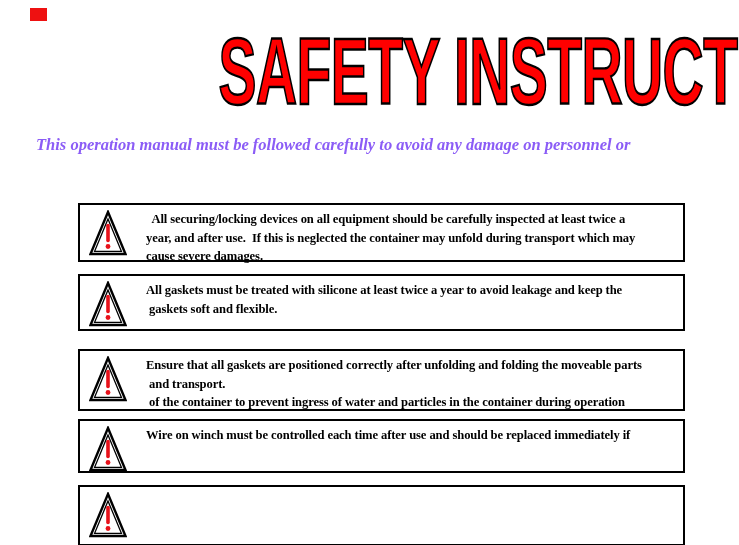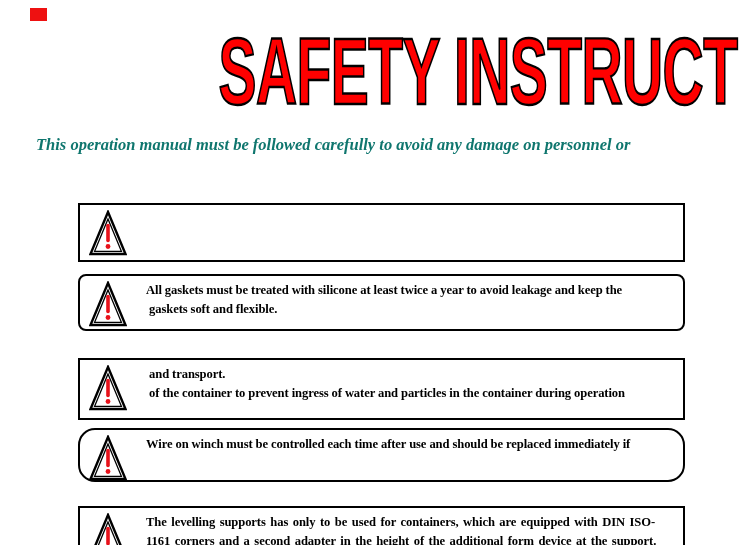--- a/index.html
+++ b/index.html
@@ -33,43 +33,43 @@
     color: #ff0000;
     -webkit-text-stroke: 2.4px #000000;
     transform: scaleX(0.60);
     transform-origin: 50% 50%;
     white-space: pre;
   }
 
   
   .intro {
     position: absolute; left: 36px; top: 134px;
-    color: #0f766e;
+    color: #8b5cf6;
     font-weight: bold;
     font-style: italic;
     font-size: 16.5px;
     line-height: 22px;
   }
   .intro-line { white-space: pre; }
 
   
   .warning-list { position: absolute; left: 78px; top: 203px; width: 607px; }
   .warn-box {
     box-sizing: border-box;
     width: 607px;
     border: 2px solid #000000;
     display: flex;
     align-items: flex-start;
     padding: 4px 8px 0 9px;
     background: #ffffff;
   }
   .warn-0 { height: 59px; margin-bottom: 12px; }
-  .warn-1 { height: 57px; margin-bottom: 27px; border-radius: 8px; }
+  .warn-1 { height: 57px; margin-bottom: 18px; }
   .warn-2 { height: 62px; margin-bottom: 8px;  }
-  .warn-3 { height: 54px; margin-bottom: 24px; border-radius: 17px; }
+  .warn-3 { height: 54px; margin-bottom: 12px; }
   .warn-4 { height: 61px; }
   .warn-icon { flex: 0 0 auto; margin-top: 1px; }
   .warn-text {
     margin-left: 19px;
     padding-top: 1px;
     color: #000000;
     font-weight: bold;
     font-size: 12.6px;
     line-height: 18.6px;
   }
@@ -90,20 +90,25 @@
 </div>
 
 <div class="warning-list">
     <div class="warn-box warn-0">
     <svg class="warn-icon" width="38" height="46" viewBox="0 0 38 46" aria-hidden="true">
       <polygon points="19,2 36.5,44 1.5,44" fill="none" stroke="#000000" stroke-width="2.4" stroke-linejoin="miter"></polygon>
       <polygon points="19,9 32.4,41.3 5.6,41.3" fill="none" stroke="#000000" stroke-width="1.3" stroke-linejoin="miter"></polygon>
       <path d="M19 15.5 L19 30.5" stroke-width="3.6" stroke-linecap="round" fill="none" stroke="#e8111a"></path>
       <circle cx="19" cy="36.5" r="2.4" fill="#e8111a"></circle>
     </svg>
+    <div class="warn-text">
+        <div class="warn-line">  All securing/locking devices on all equipment should be carefully inspected at least twice a</div>
+        <div class="warn-line">year, and after use.  If this is neglected the container may unfold during transport which may</div>
+        <div class="warn-line">cause severe damages.</div>
+      </div>
   </div>
     <div class="warn-box warn-1">
     <svg class="warn-icon" width="38" height="46" viewBox="0 0 38 46" aria-hidden="true">
       <polygon points="19,2 36.5,44 1.5,44" fill="none" stroke="#000000" stroke-width="2.4" stroke-linejoin="miter"></polygon>
       <polygon points="19,9 32.4,41.3 5.6,41.3" fill="none" stroke="#000000" stroke-width="1.3" stroke-linejoin="miter"></polygon>
       <path d="M19 15.5 L19 30.5" stroke-width="3.6" stroke-linecap="round" fill="none" stroke="#e8111a"></path>
       <circle cx="19" cy="36.5" r="2.4" fill="#e8111a"></circle>
     </svg>
     <div class="warn-text">
         <div class="warn-line">All gaskets must be treated with silicone at least twice a year to avoid leakage and keep the</div>
@@ -111,20 +116,21 @@
       </div>
   </div>
     <div class="warn-box warn-2">
     <svg class="warn-icon" width="38" height="46" viewBox="0 0 38 46" aria-hidden="true">
       <polygon points="19,2 36.5,44 1.5,44" fill="none" stroke="#000000" stroke-width="2.4" stroke-linejoin="miter"></polygon>
       <polygon points="19,9 32.4,41.3 5.6,41.3" fill="none" stroke="#000000" stroke-width="1.3" stroke-linejoin="miter"></polygon>
       <path d="M19 15.5 L19 30.5" stroke-width="3.6" stroke-linecap="round" fill="none" stroke="#e8111a"></path>
       <circle cx="19" cy="36.5" r="2.4" fill="#e8111a"></circle>
     </svg>
     <div class="warn-text">
+        <div class="warn-line">Ensure that all gaskets are positioned correctly after unfolding and folding the moveable parts</div>
         <div class="warn-line"> and transport.</div>
         <div class="warn-line"> of the container to prevent ingress of water and particles in the container during operation</div>
       </div>
   </div>
     <div class="warn-box warn-3">
     <svg class="warn-icon" width="38" height="46" viewBox="0 0 38 46" aria-hidden="true">
       <polygon points="19,2 36.5,44 1.5,44" fill="none" stroke="#000000" stroke-width="2.4" stroke-linejoin="miter"></polygon>
       <polygon points="19,9 32.4,41.3 5.6,41.3" fill="none" stroke="#000000" stroke-width="1.3" stroke-linejoin="miter"></polygon>
       <path d="M19 15.5 L19 30.5" stroke-width="3.6" stroke-linecap="round" fill="none" stroke="#e8111a"></path>
       <circle cx="19" cy="36.5" r="2.4" fill="#e8111a"></circle>
@@ -133,18 +139,14 @@
         <div class="warn-line">Wire on winch must be controlled each time after use and should be replaced immediately if</div>
       </div>
   </div>
     <div class="warn-box warn-4">
     <svg class="warn-icon" width="38" height="46" viewBox="0 0 38 46" aria-hidden="true">
       <polygon points="19,2 36.5,44 1.5,44" fill="none" stroke="#000000" stroke-width="2.4" stroke-linejoin="miter"></polygon>
       <polygon points="19,9 32.4,41.3 5.6,41.3" fill="none" stroke="#000000" stroke-width="1.3" stroke-linejoin="miter"></polygon>
       <path d="M19 15.5 L19 30.5" stroke-width="3.6" stroke-linecap="round" fill="none" stroke="#e8111a"></path>
       <circle cx="19" cy="36.5" r="2.4" fill="#e8111a"></circle>
     </svg>
-    <div class="warn-text">
-        <div class="warn-line">The levelling supports has only to be used for containers, which are equipped with DIN ISO-</div>
-        <div class="warn-line">1161 corners and a second adapter in the height of the additional form device at the support.</div>
-      </div>
   </div>
   </div>
 
 </body></html>

